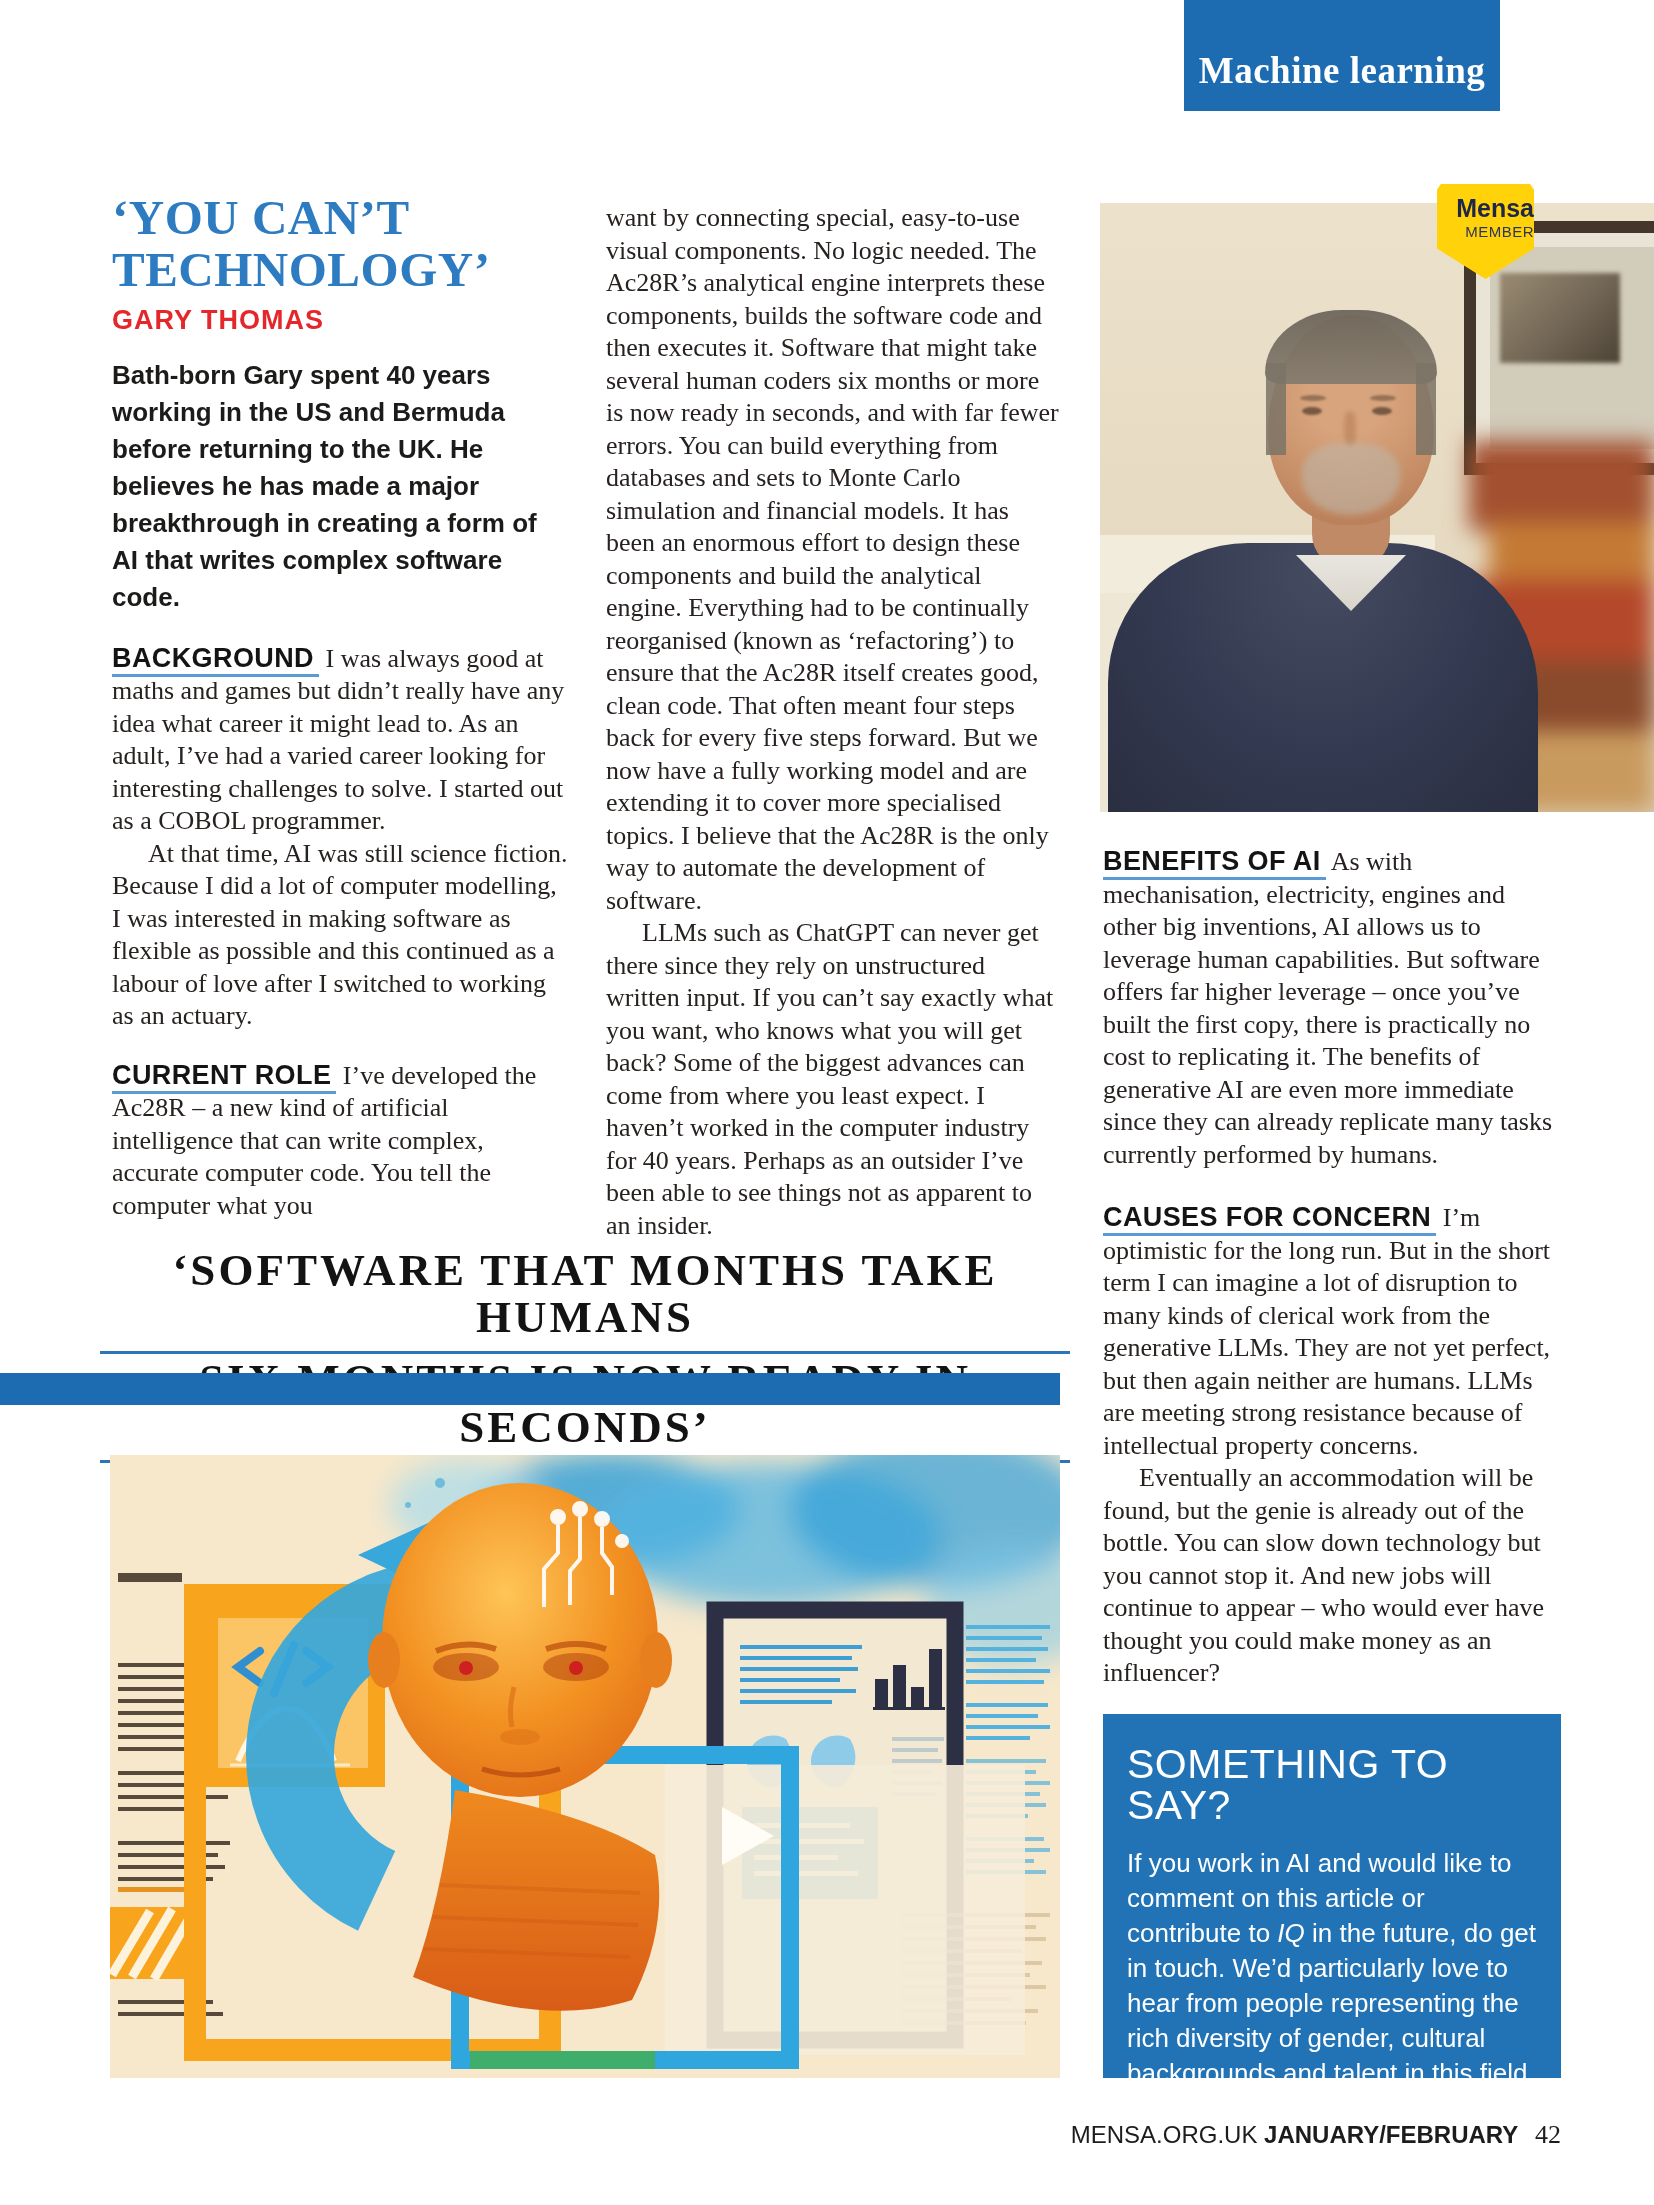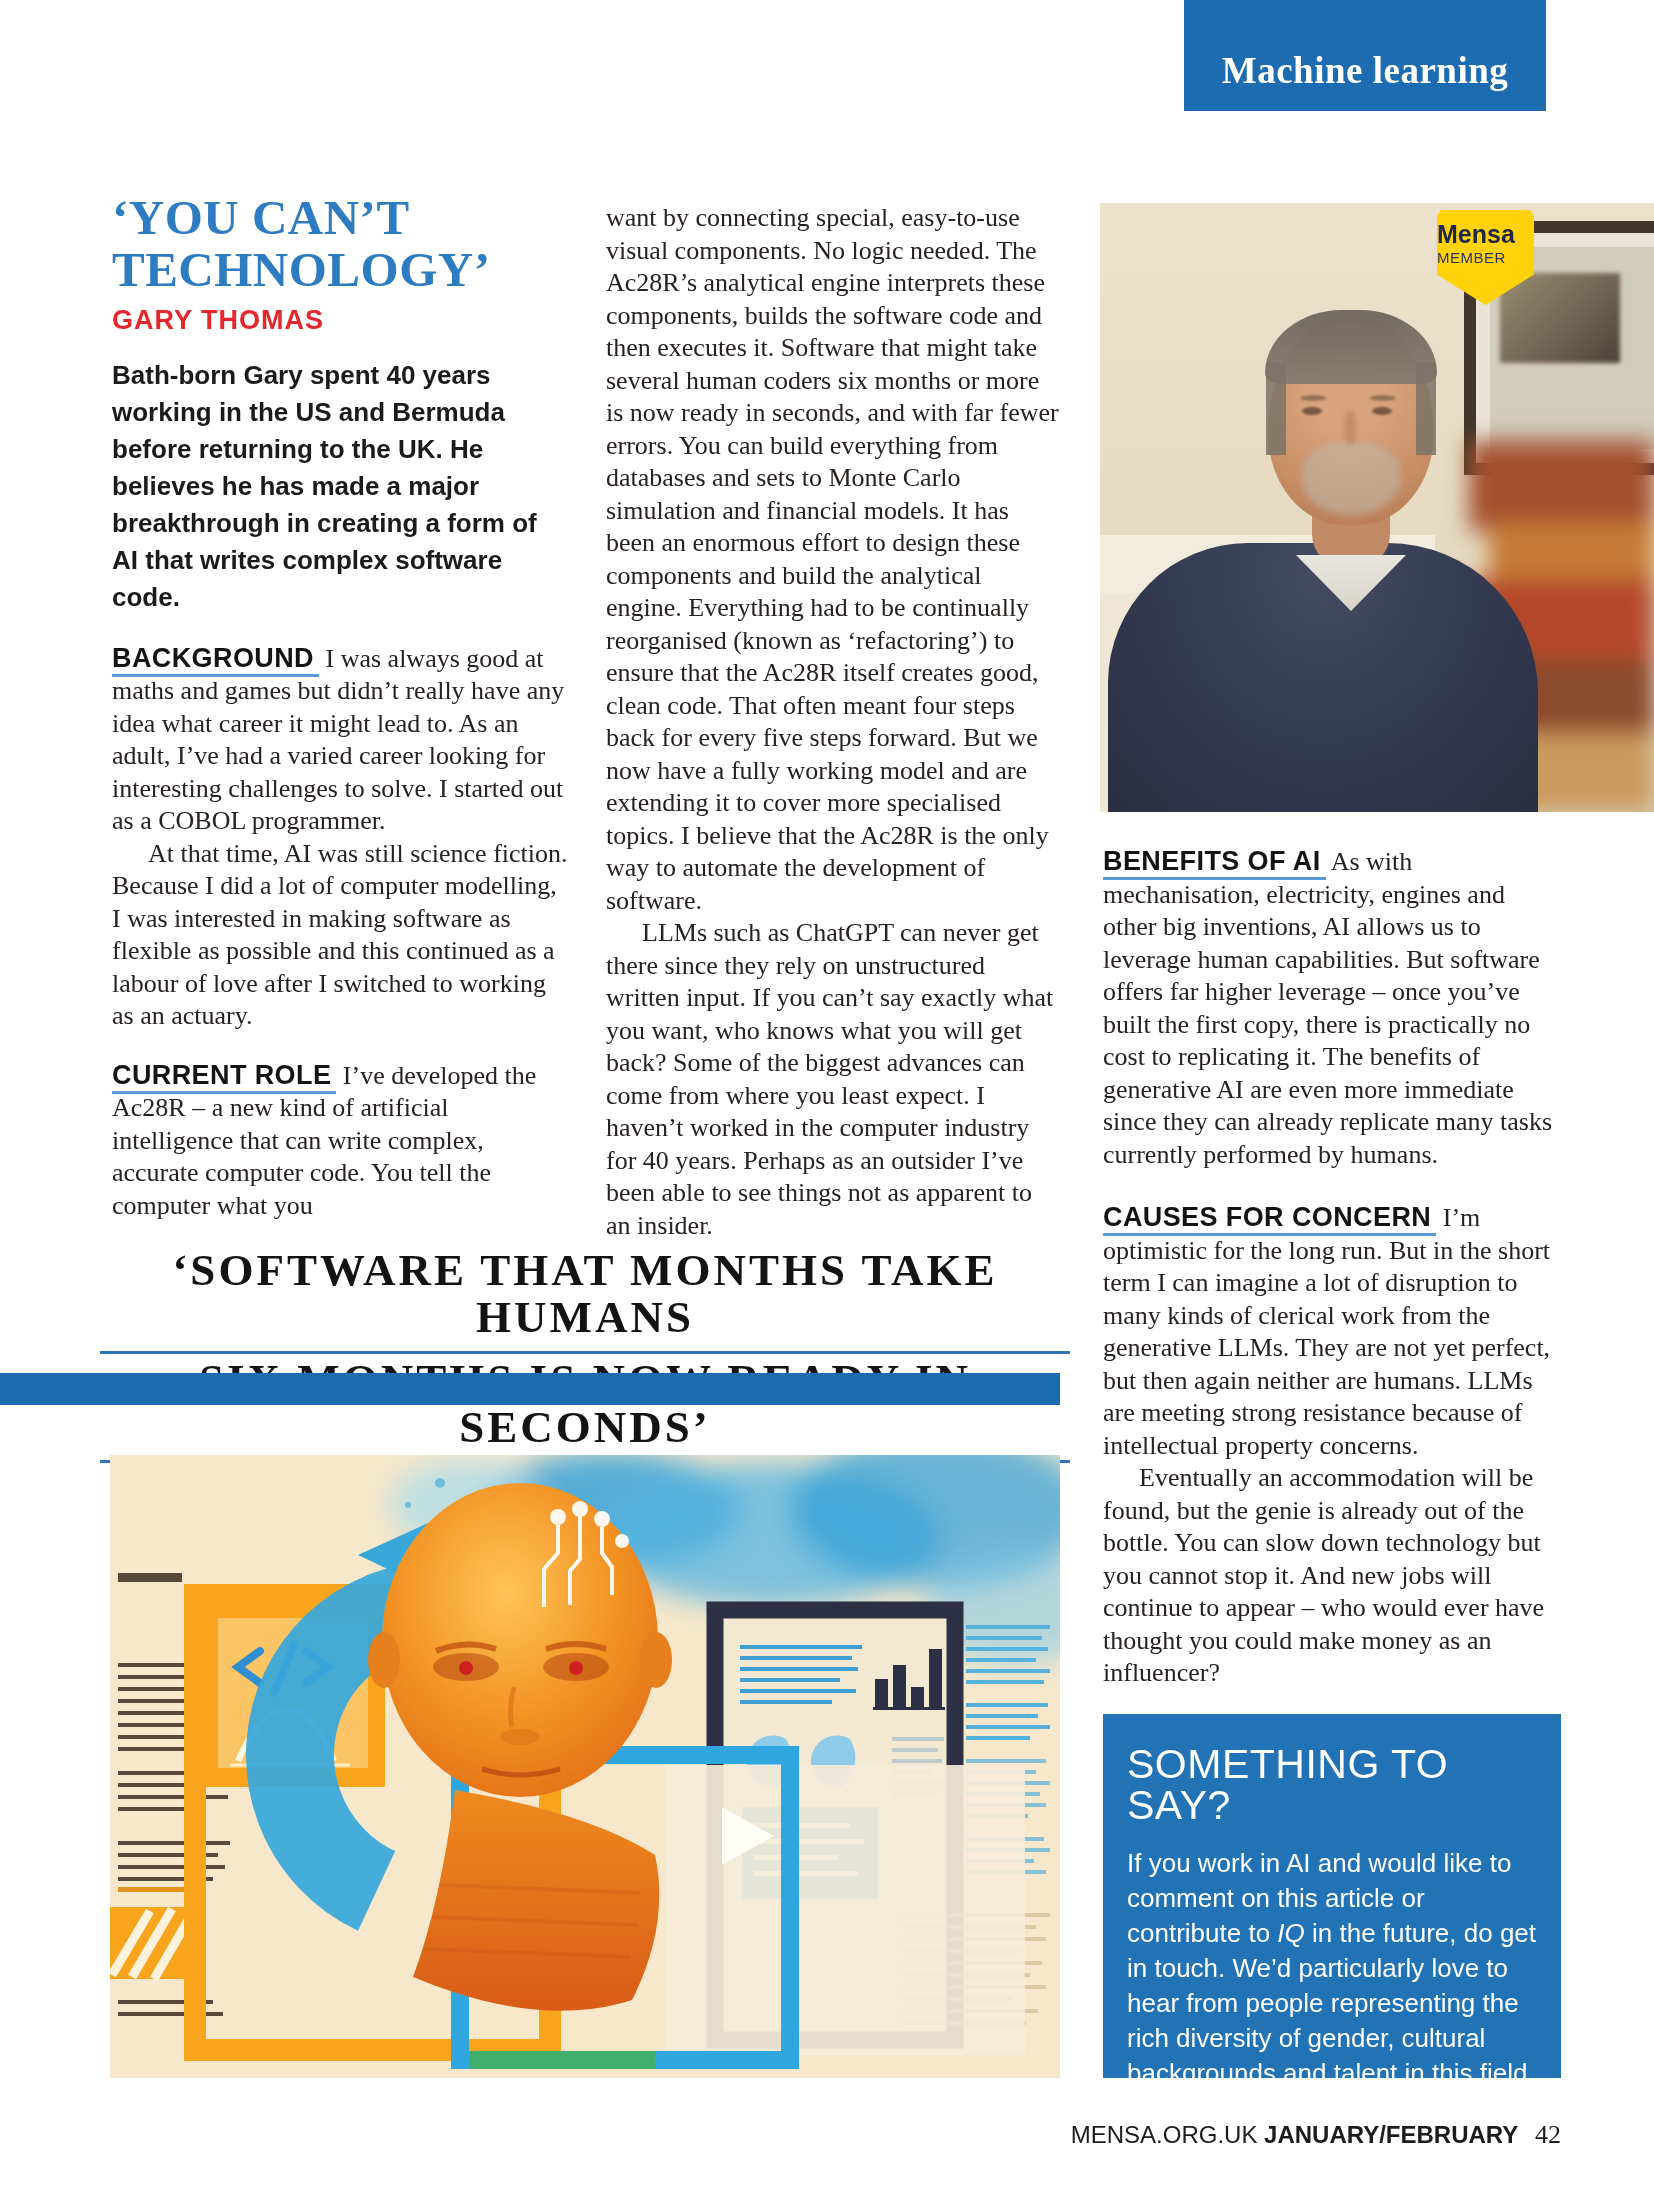--- a/index.html
+++ b/index.html
@@ -1,21 +1,21 @@
 <!DOCTYPE html>
 <html><head>
 <meta charset="utf-8">
 <style>
   html,body{margin:0;padding:0;background:#888;}
   .page{position:relative;width:1654px;height:2205px;background:#ffffff;overflow:hidden;
         font-family:"Liberation Serif",serif;color:#272220;}
   .abs{position:absolute;}
 
   
-  .tab{left:1184px;top:0;width:362px;height:111px;background:#1d6cb2;
+  .tab{left:1184px;top:0;width:316px;height:111px;background:#1d6cb2;
        display:flex;align-items:flex-end;justify-content:center;}
   .tab span{font-family:"Liberation Serif",serif;font-weight:bold;color:#ffffff;
             font-size:37px;line-height:1;padding-bottom:22px;letter-spacing:.5px;}
 
   
   .col{line-height:32.5px;font-size:26px;}
   .col-left{left:112px;top:192px;width:456px;}
   .col-mid{left:606px;top:202px;width:456px;}
   .col-right{left:1103px;top:845px;width:458px;}
   .headline{color:#2d7bc0;font-weight:bold;font-size:49px;line-height:52px;letter-spacing:.5px;
@@ -69,21 +69,21 @@
   .ph-eye{position:absolute;width:20px;height:8px;background:rgba(55,38,28,.6);
           border-radius:50%;top:92px;filter:blur(1px);}
   .ph-brow{position:absolute;width:26px;height:6px;background:rgba(95,72,52,.55);
            border-radius:50%;top:80px;filter:blur(1px);}
   .ph-nose{position:absolute;left:76px;top:96px;width:12px;height:36px;
            background:rgba(160,100,60,.35);border-radius:40%;filter:blur(2px);}
 
   
   .badge{left:1437px;top:184px;width:97px;height:95px;background:#ffd20a;
          clip-path:polygon(0 6%,4% 0,96% 0,100% 6%,100% 68%,50% 100%,0 68%);
-         text-align:left;font-family:"Liberation Sans",sans-serif;margin-top:26px;}
+         text-align:right;font-family:"Liberation Sans",sans-serif;}
   .badge .b1{display:block;margin-top:12px;font-weight:bold;font-size:25px;color:#1f2749;line-height:1;}
   .badge .b2{display:block;margin-top:3px;font-size:15px;color:#2c355c;letter-spacing:.5px;line-height:1;}
 
   
   .cta{left:1103px;top:1714px;width:458px;height:364px;background:#2173b6;color:#fff;
        font-family:"Liberation Sans",sans-serif;box-sizing:border-box;padding:30px 24px;}
   .cta-title{font-size:41px;font-weight:400;letter-spacing:.5px;line-height:1;}
   .cta-body{margin-top:20px;font-size:26px;line-height:35px;font-weight:400;}
 
   

